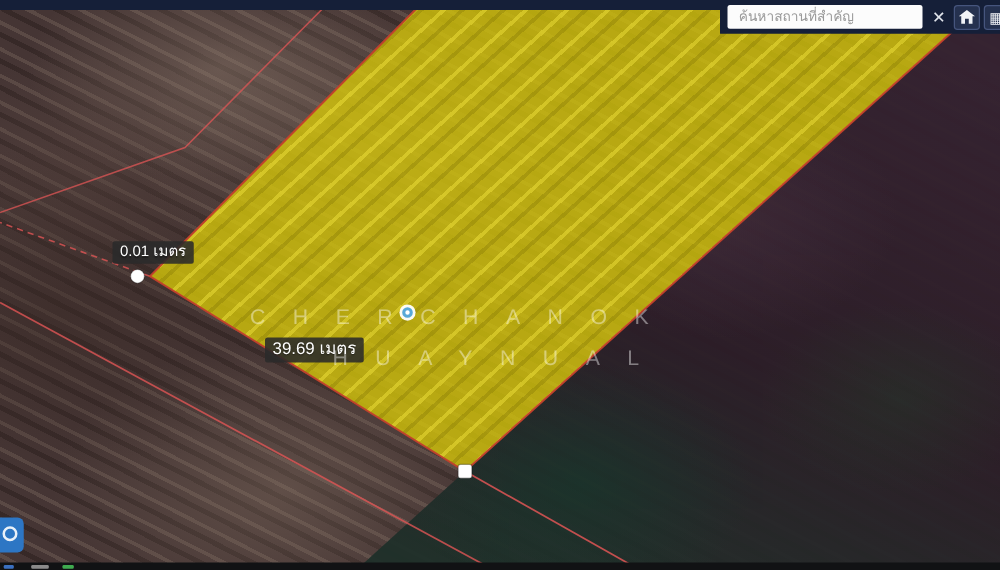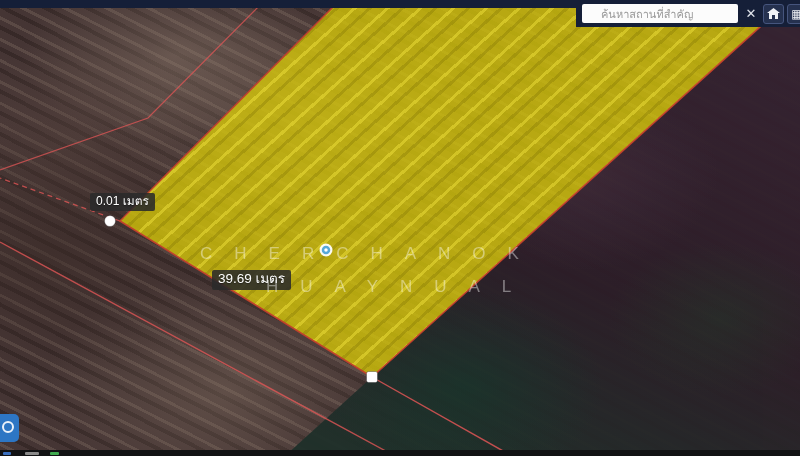--- a/index.html
+++ b/index.html
@@ -67,21 +67,21 @@
 
   
   .topbar { position:absolute; left:0; top:0; width:800px; height:8px; background:#151f38; }
   .search-panel {
     position:absolute; left:576px; top:0; width:224px; height:27px;
     background:#151f38; display:flex; align-items:center;
   }
   .search-input {
     position:absolute; left:6px; top:4px; width:156px; height:19px;
     background:#fcfcfc; border:none; border-radius:2px;
-    font-size:11px; padding:0 19px; color:#333; outline:none;
+    font-size:11px; padding:0 9px; color:#333; outline:none;
     font-family:"Liberation Sans", sans-serif;
   }
   .search-input::placeholder { color:#9a9a9a; }
   .clear-btn {
     position:absolute; left:165px; top:4px; width:20px; height:19px;
     display:flex; align-items:center; justify-content:center;
     color:#dfe3ea; font-size:13px; cursor:pointer;
   }
   .icon-btn {
     position:absolute; top:4px; width:21px; height:20px;

